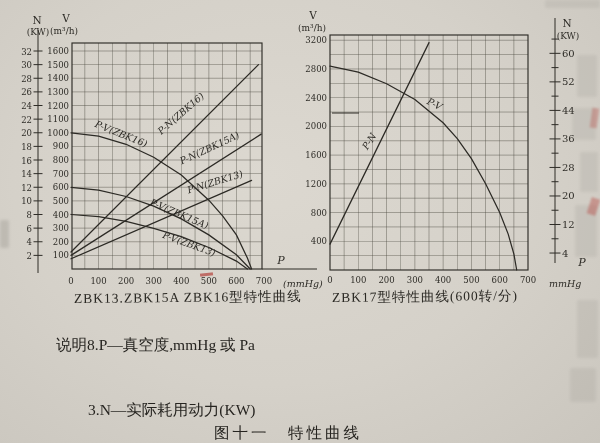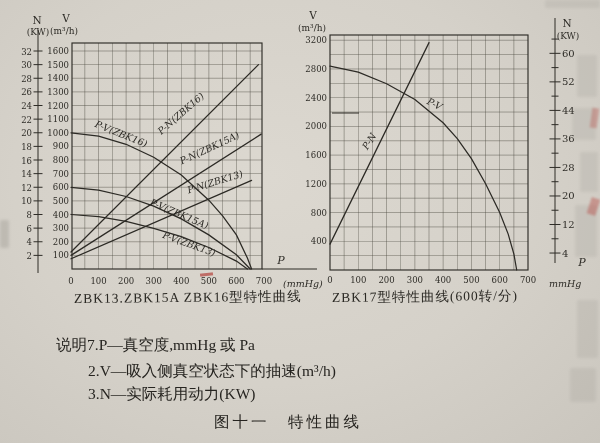--- a/index.html
+++ b/index.html
@@ -22,22 +22,22 @@
   .slabel{font:italic 9.5px "DejaVu Serif", serif;}
   .pname{font:italic 11px "DejaVu Serif", serif;}
   .punit{font:italic 9.5px "DejaVu Serif", serif;}
   .cap{position:absolute;white-space:nowrap;font-size:13.5px;letter-spacing:1px;color:#2b2924;}
   .capL{left:74px;top:289px;width:195px;text-align:center;transform:rotate(-.6deg);}
   .capR{left:332px;top:288px;transform:rotate(-.6deg);}
   .note{position:absolute;font-size:15.5px;white-space:nowrap;color:#262420;}
   .n1{left:56px;top:335px;}
   .conv{left:318px;top:336px;}
   .n2{left:88px;top:361px;}
-  .n3{left:88px;top:384px;text-align:center;}
-  .figcap{left:214px;top:412px;letter-spacing:3px;}
+  .n3{left:88px;top:400px;text-align:center;}
+  .figcap{left:214px;top:423px;letter-spacing:3px;}
   .bleed{position:absolute;background:#8d8a83;opacity:.16;filter:blur(1.6px);border-radius:2px;}
   .redmark{position:absolute;background:#b5423c;filter:blur(.5px);}
 </style>
 </head>
 <body>
 
 <div class="page">
 
   <svg id="charts" width="600" height="330" viewBox="0 0 600 330">
       <g>
@@ -230,22 +230,21 @@
         <text x="433" y="107" class="slabel" text-anchor="middle" transform="rotate(27 433 107)">P-V</text>
         <path d="M330.0,244.1 L429.0,42.6" class="series"></path>
         <text x="372" y="143" class="slabel" text-anchor="middle" transform="rotate(-57 372 143)">P-N</text>
         <line x1="332" y1="113" x2="359" y2="113" class="axis"></line>
       </g>
     </svg>
 
   <div class="cap capL">ZBK13.ZBK15A ZBK16型特性曲线</div>
   <div class="cap capR">ZBK17型特性曲线(600转/分)</div>
 
-  <div class="note n1"><span>说明</span><span>7.P—真空度,mmHg 或 Pa</span></div>
-  <div class="note n2">2.V—吸入侧真空状态下的抽速(m³/h)</div>
+  <div class="note n1"><span>说明</span><span>8.P—真空度,mmHg 或 Pa</span></div>
   <div class="note n3">3.N—实际耗用动力(KW)</div>
   <div class="note figcap">图十一　特性曲线</div>
 
   
   <div class="bleed" style="left:545px;top:0;width:55px;height:8px;"></div>
   <div class="bleed" style="left:577px;top:55px;width:20px;height:42px;"></div>
   <div class="bleed" style="left:572px;top:108px;width:24px;height:32px;"></div>
   <div class="bleed" style="left:580px;top:152px;width:18px;height:40px;"></div>
   <div class="bleed" style="left:575px;top:205px;width:22px;height:52px;"></div>
   <div class="bleed" style="left:577px;top:300px;width:21px;height:58px;"></div>

